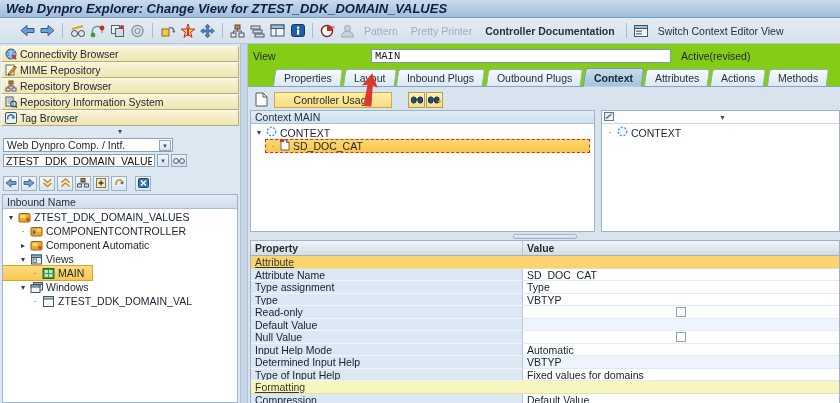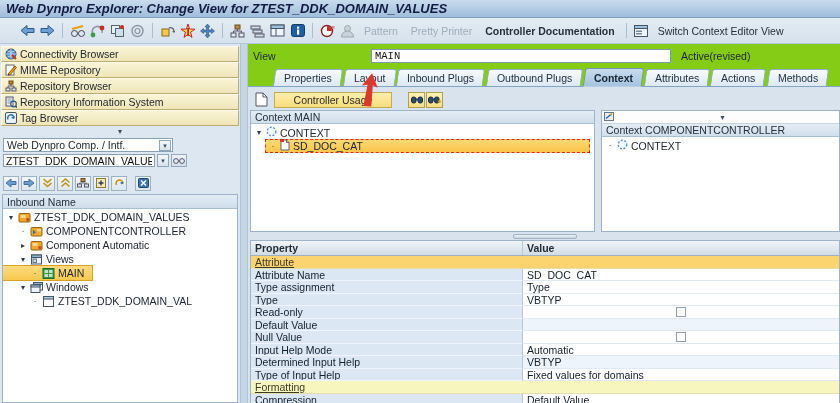--- a/index.html
+++ b/index.html
@@ -507,21 +507,20 @@
 
           <div class="panel right">
             <div class="panel-strip">
               <span><svg width="10" height="9" viewBox="0 0 10 9">
                     <rect x="0.5" y="0.5" width="9" height="8" fill="#e8f0f8" stroke="#678"></rect>
                     <path d="M2 6.5 L7.5 2" stroke="#2a68b0" stroke-width="1.4"></path>
                     <path d="M8.5 1 l-1 2.6 L5.6 2.2 Z" fill="#e8a013"></path>
                   </svg></span>
               <span class="mid-arrow">▾</span>
             </div>
-            <div class="panel-header">Context COMPONENTCONTROLLER</div>
             <div class="ctx-rows">
               <div class="ctx-row">
                 <span class="exp">·</span>
                 <span><svg width="11" height="11" viewBox="0 0 11 11">
                       <circle cx="5.5" cy="5.5" r="4.3" fill="#f2f8fd" stroke="#4a90d9" stroke-width="1.3" stroke-dasharray="2 1.6"></circle>
                     </svg></span>
                 <span>CONTEXT</span>
               </div>
             </div>
           </div>

